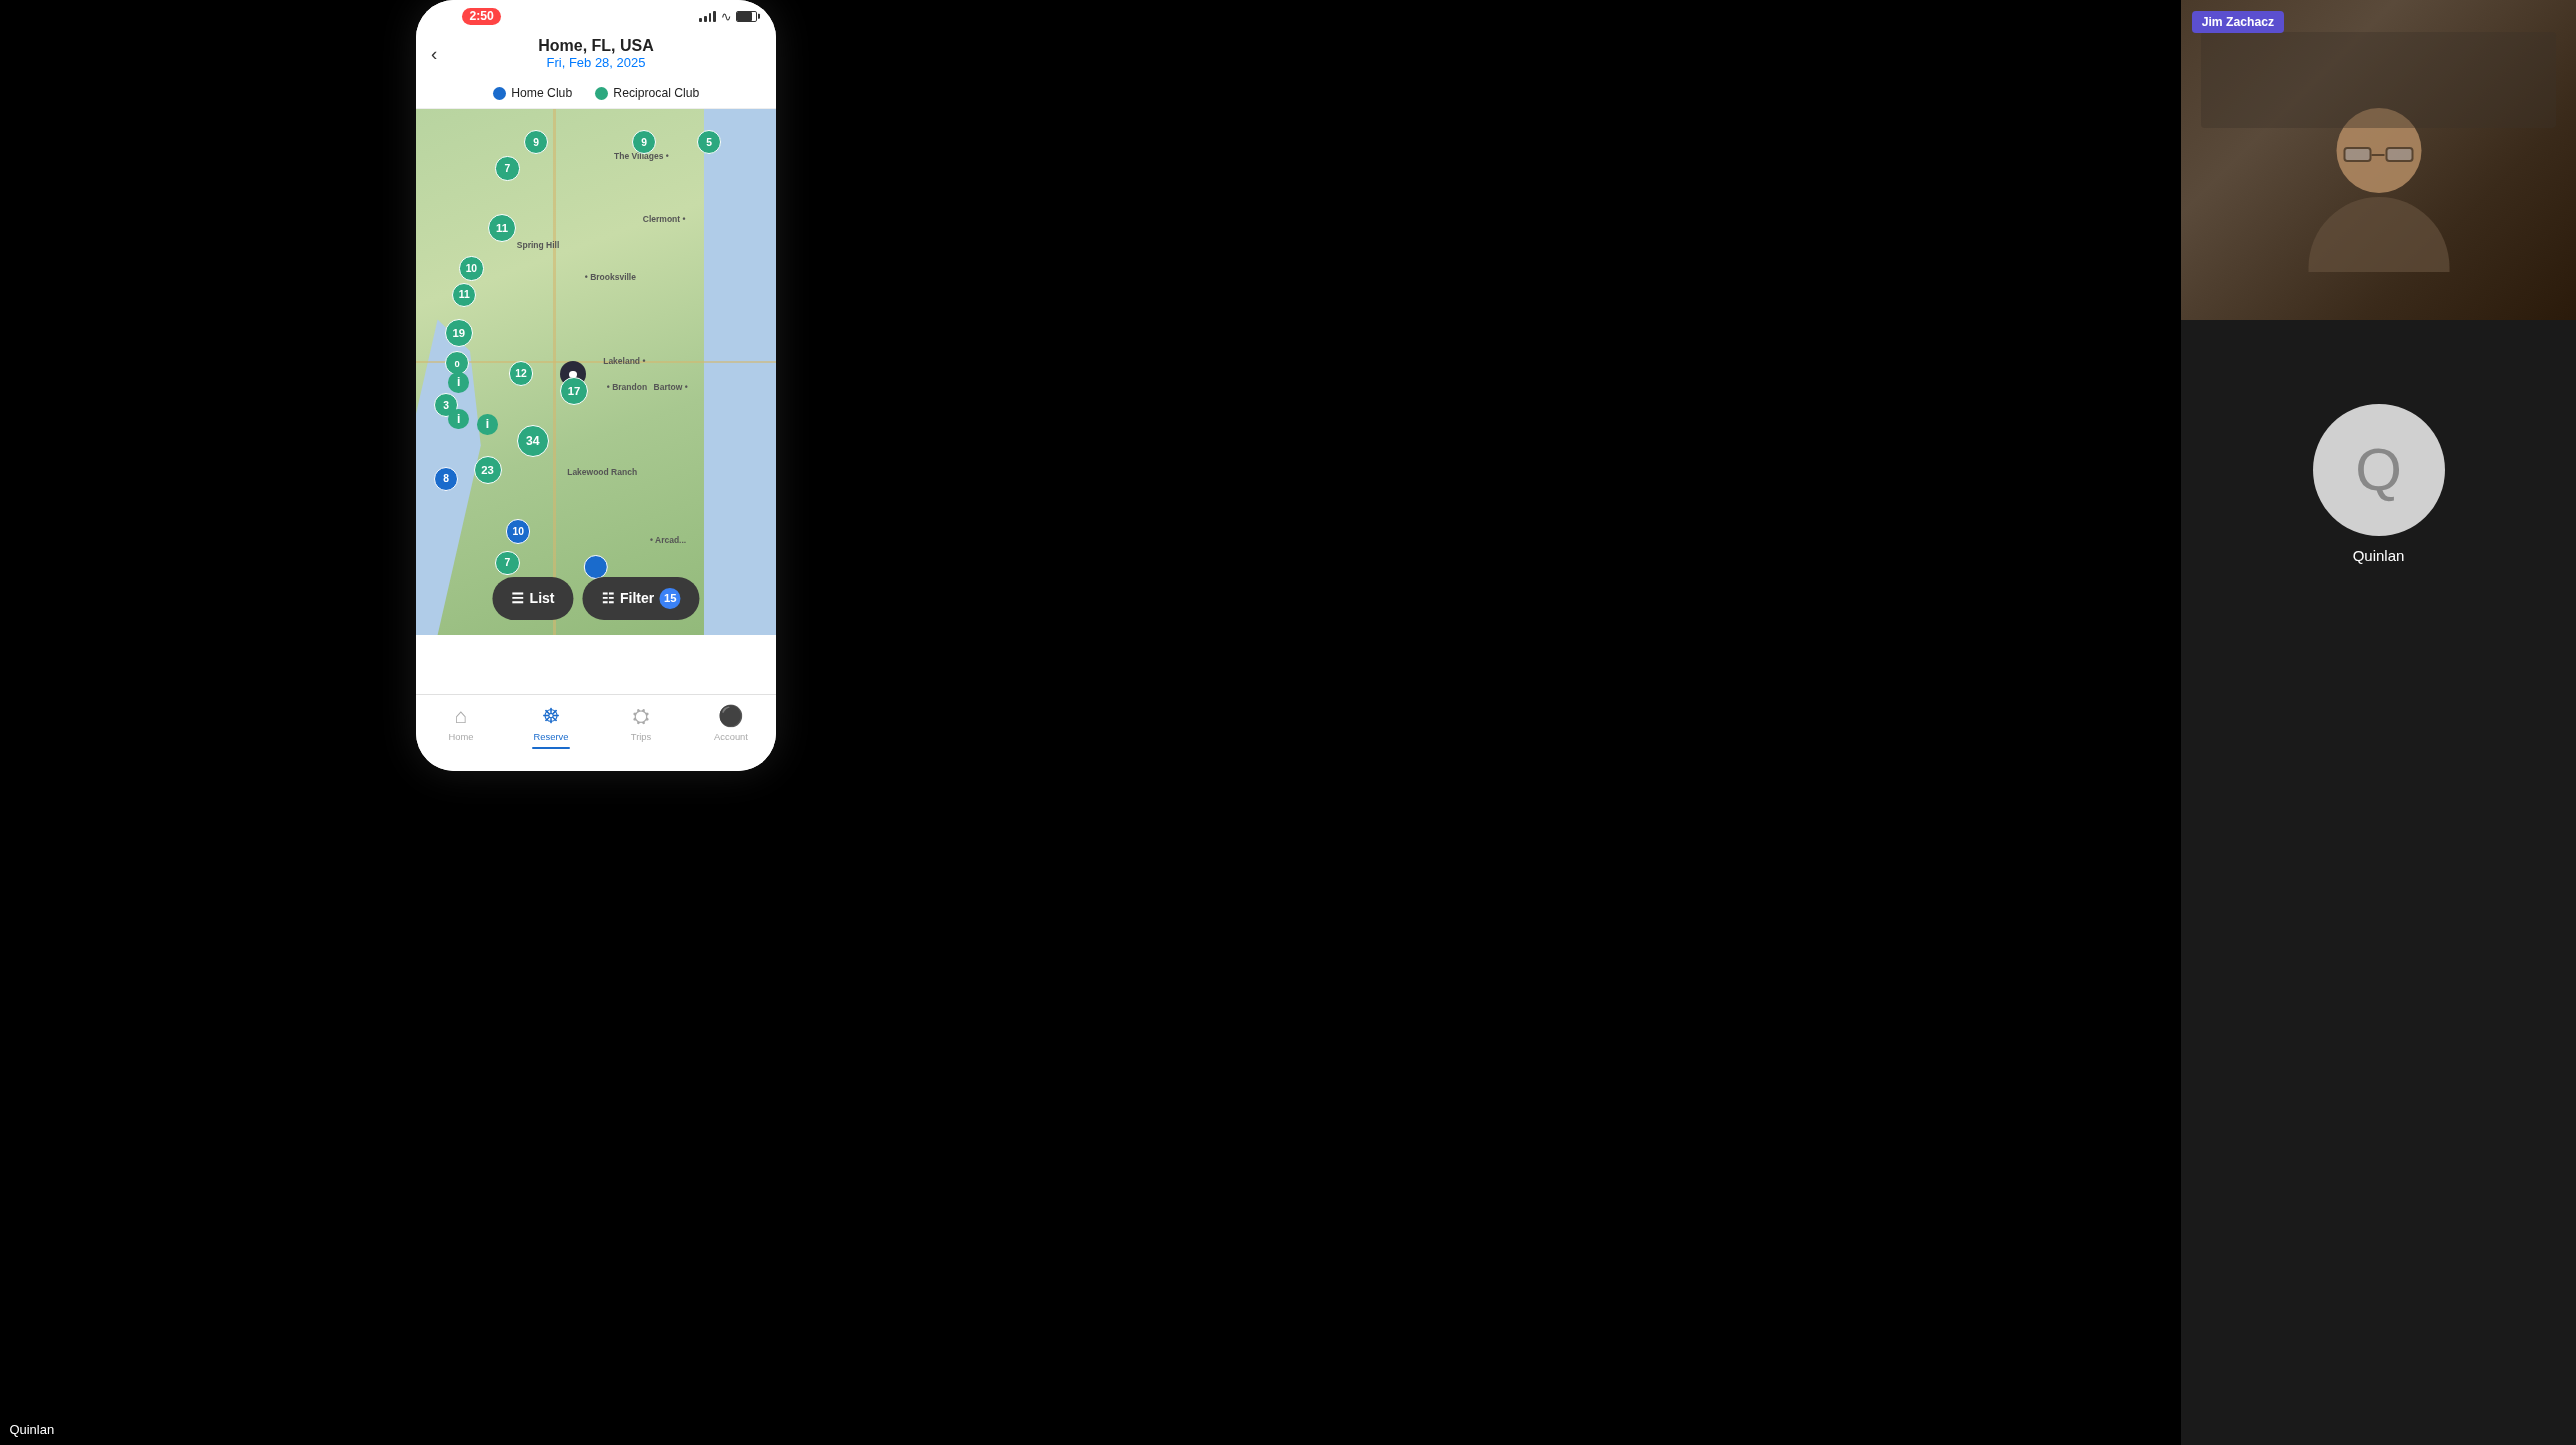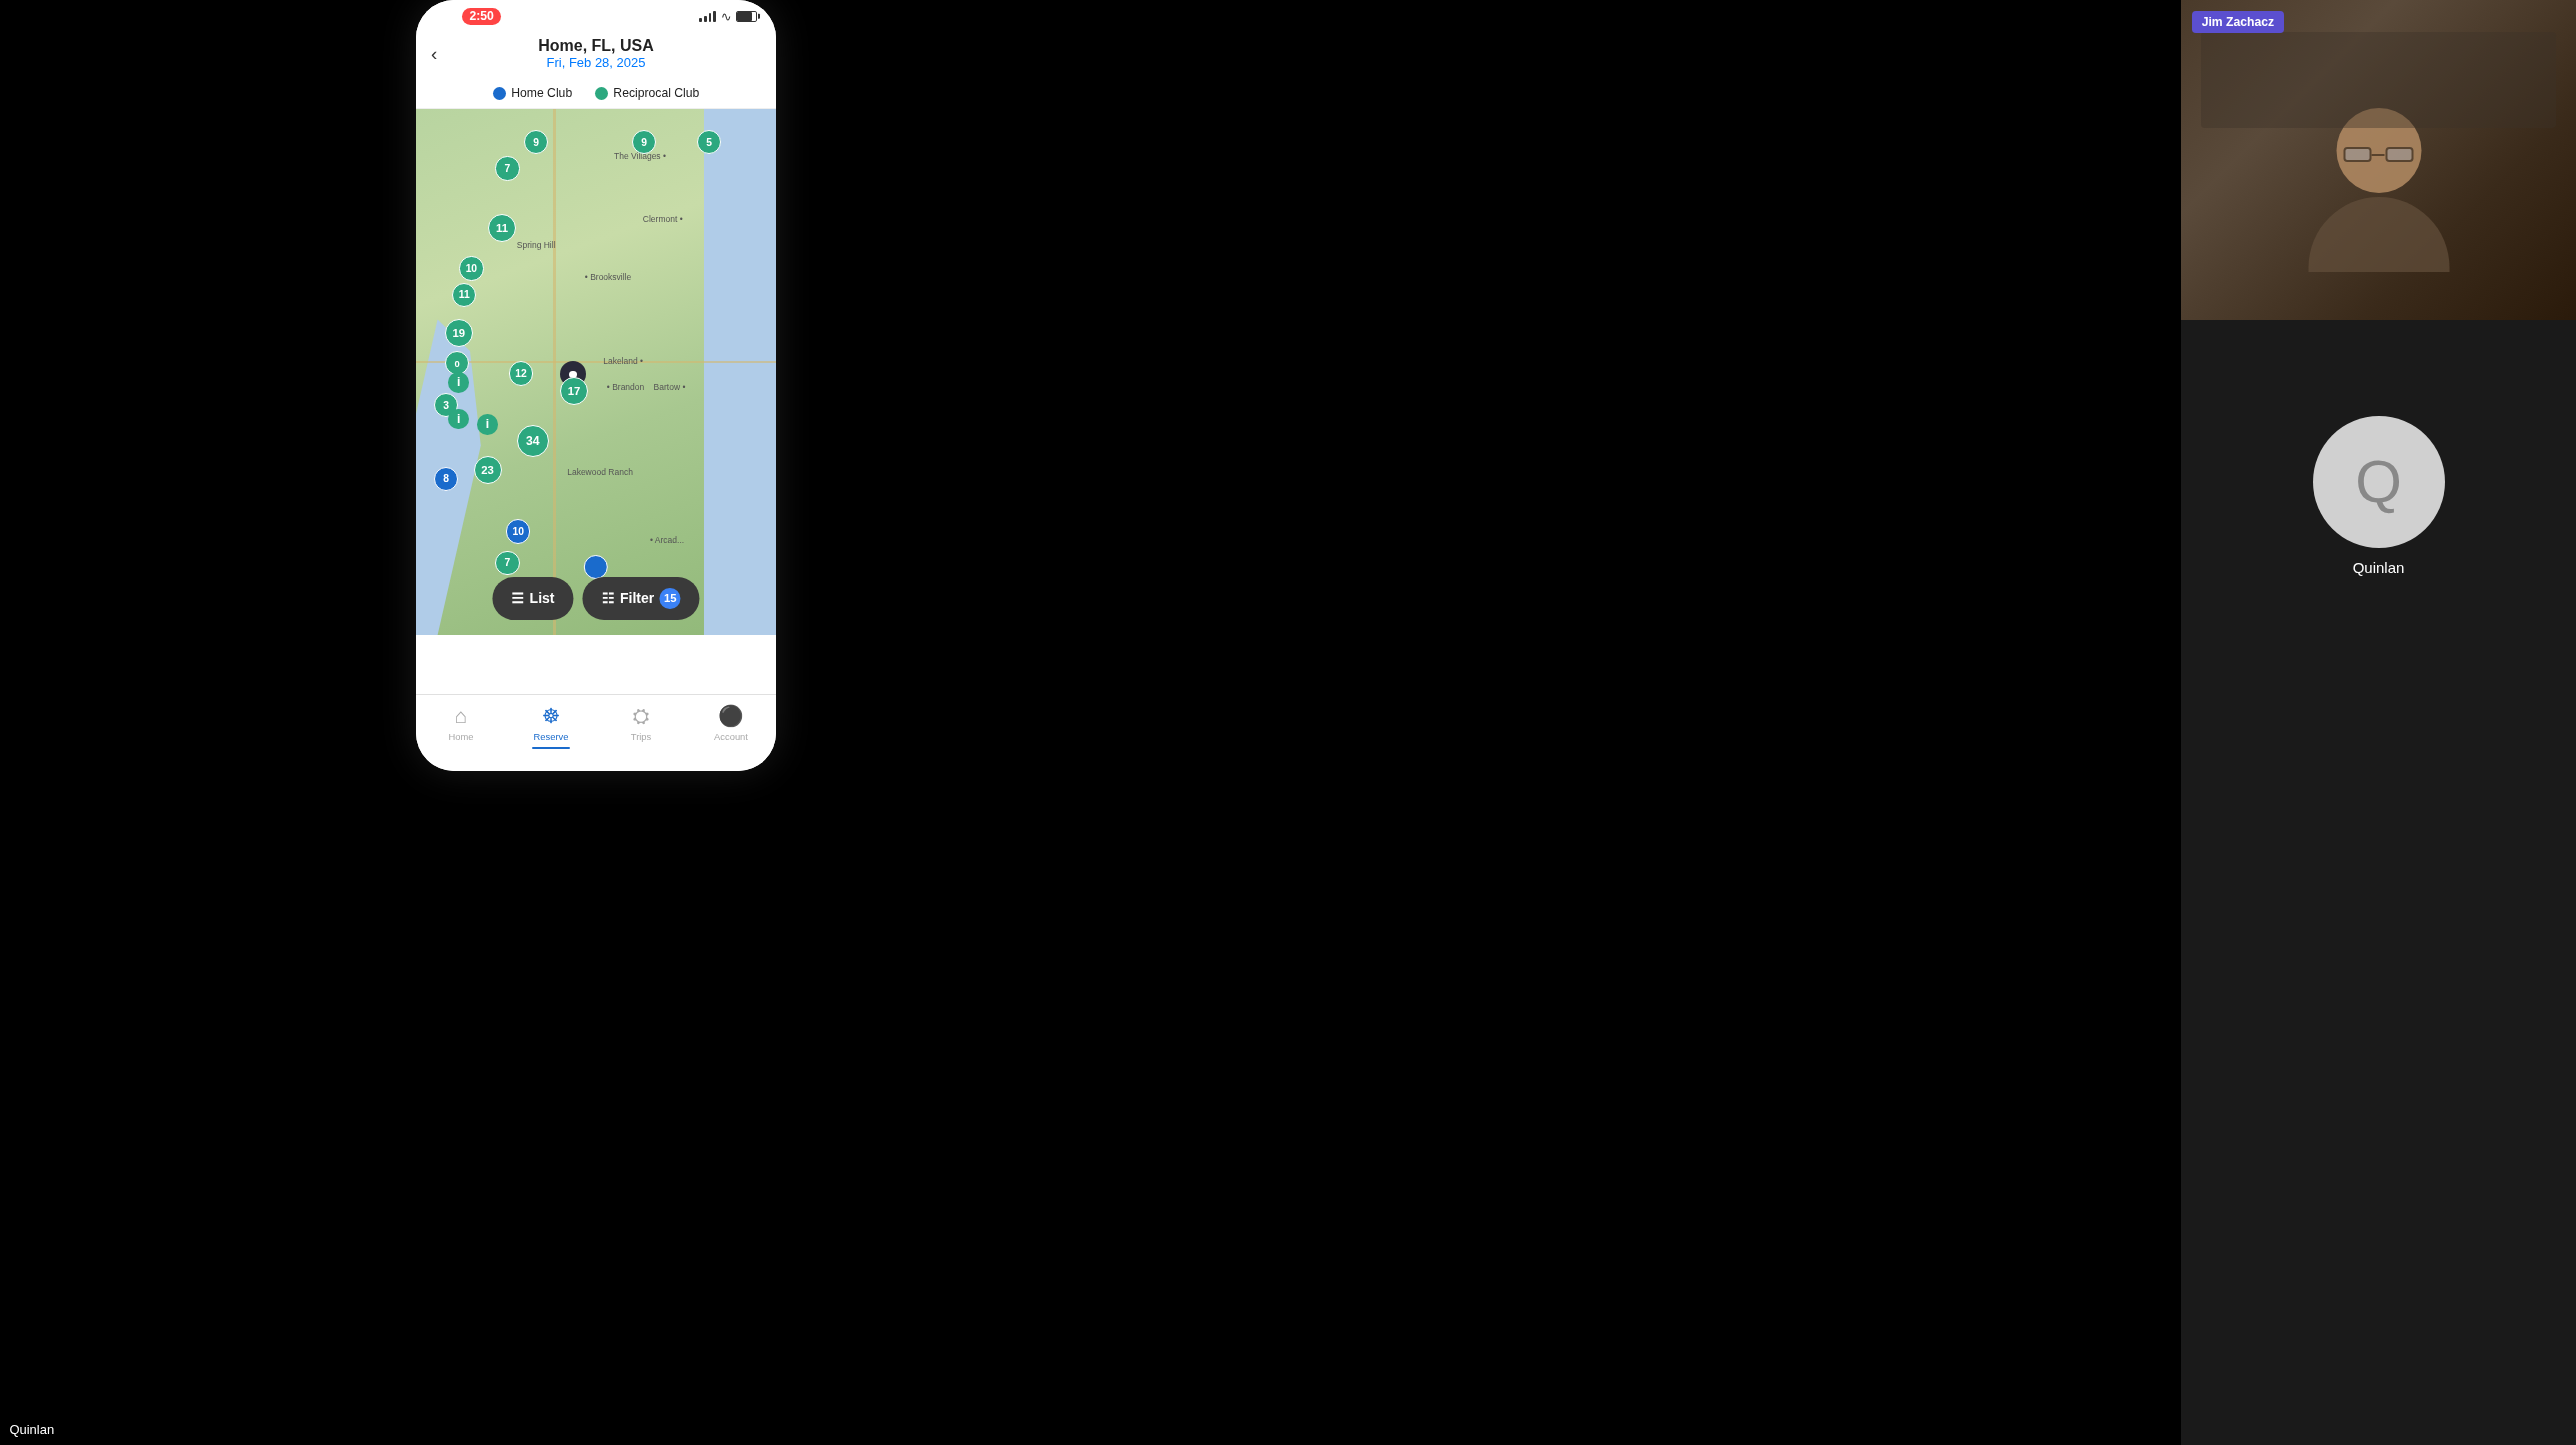--- a/index.html
+++ b/index.html
@@ -179,21 +179,21 @@
       position: absolute;
       background: #d4b870;
       opacity: 0.6;
     }
 
     
     .map-label {
       position: absolute;
       font-size: 8.5px;
       color: #555;
-      font-weight: 400;
+      font-weight: 700;
       pointer-events: none;
     }
 
     
     .map-cluster {
       position: absolute;
       border-radius: 50%;
       display: flex;
       align-items: center;
       justify-content: center;
@@ -330,21 +330,21 @@
     
     .participants-panel {
       position: absolute;
       right: 0;
       top: 0;
       width: 395px;
       height: 1446px;
       background: #1a1a1a;
       display: flex;
       flex-direction: column;
-      gap: 16px;
+      gap: 4px;
     }
 
     .participant-tile {
       position: relative;
       width: 100%;
       height: 320px;
       background: #2a2a2a;
       overflow: hidden;
       flex-shrink: 0;
     }

